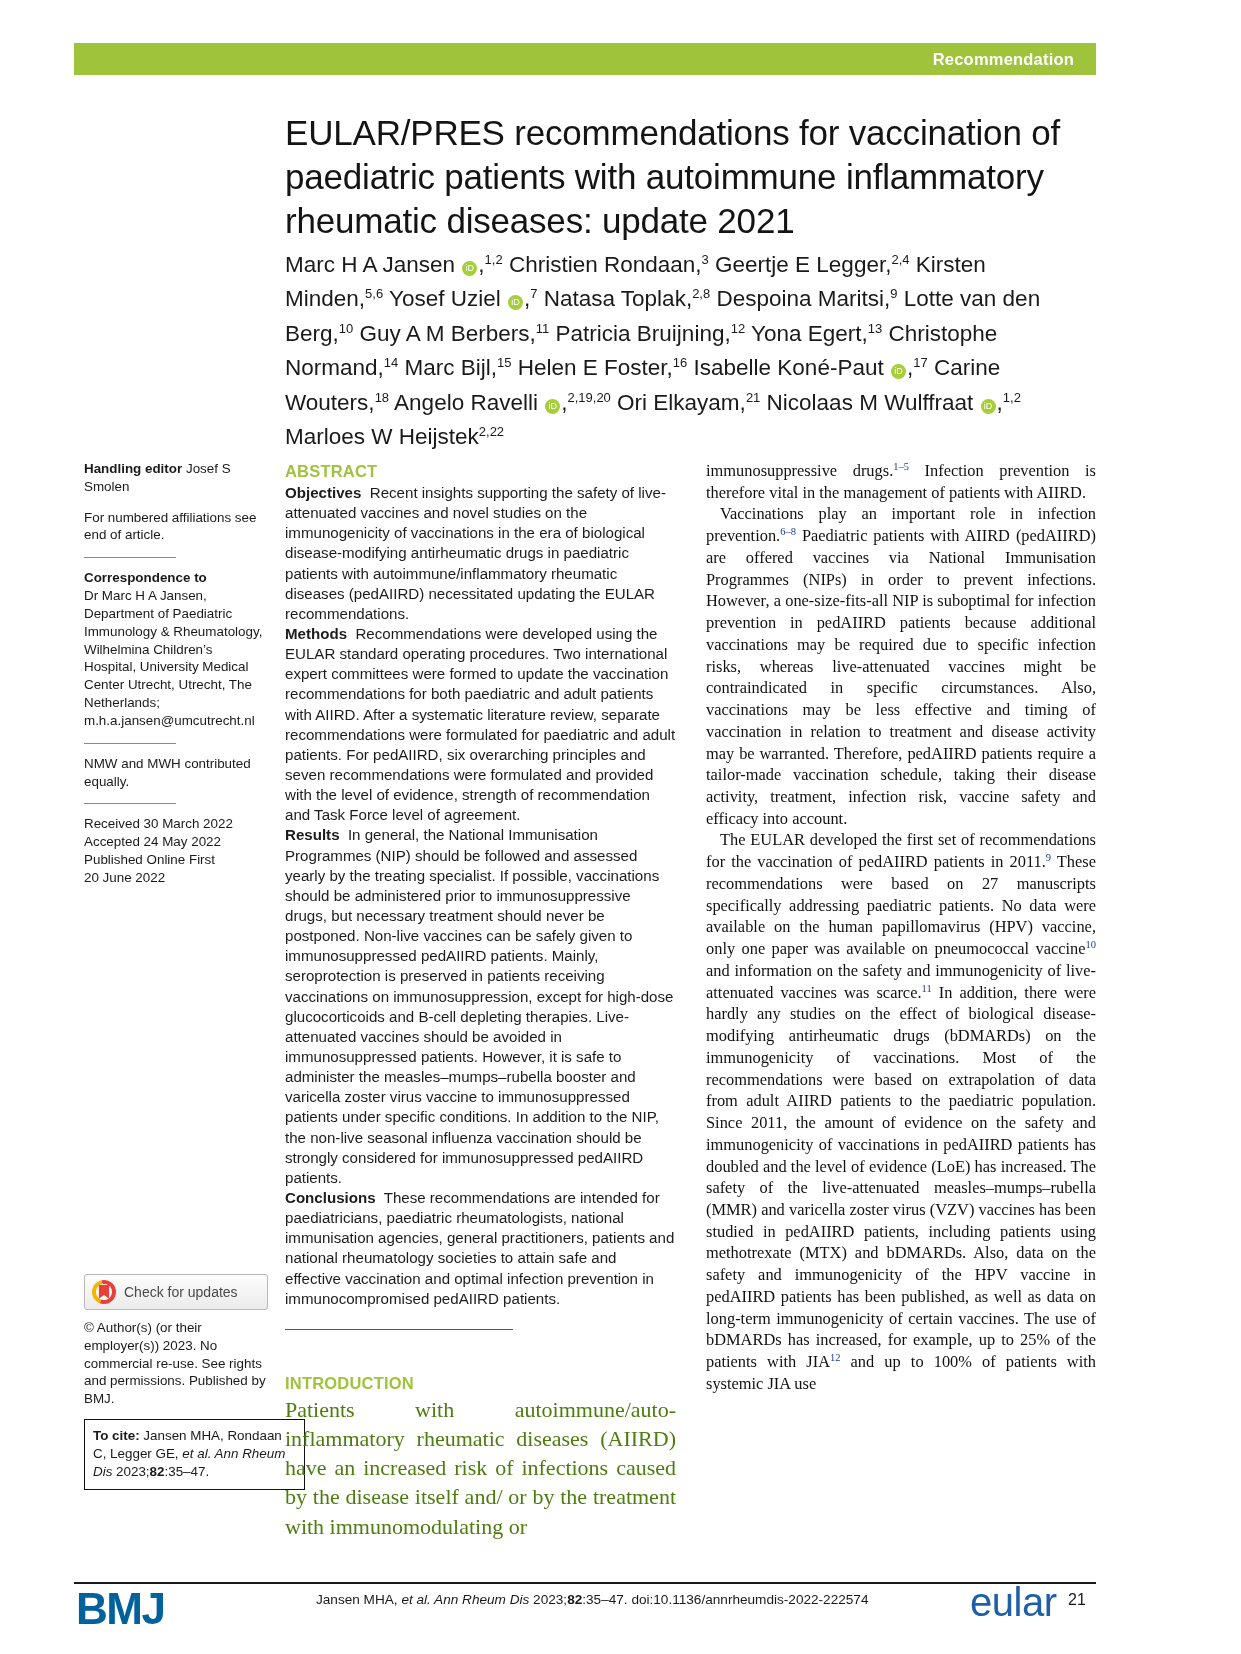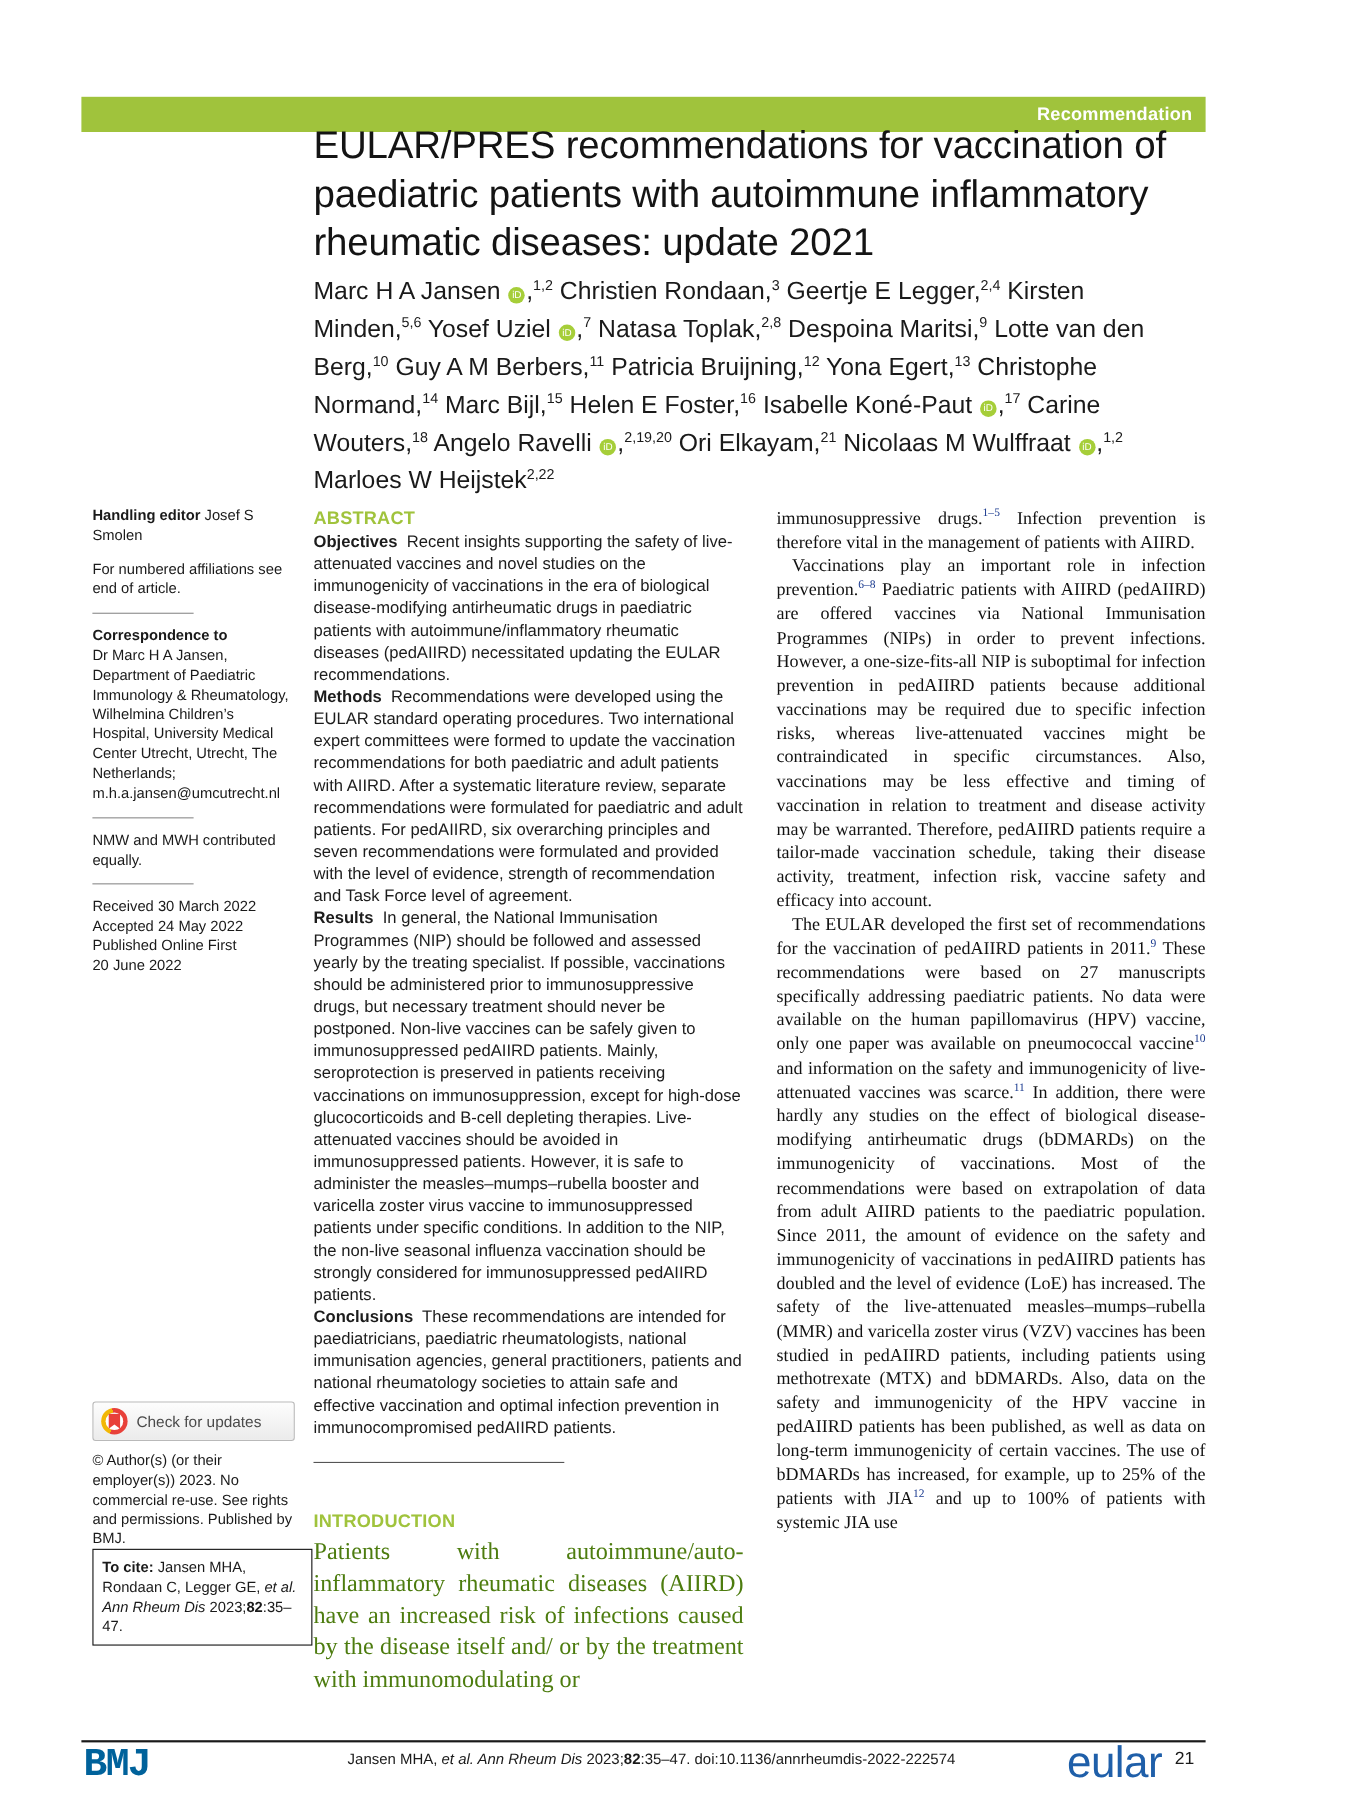--- a/index.html
+++ b/index.html
@@ -25,22 +25,21 @@
   .header-bar {
     position: absolute;
     left: 74px;
     top: 43px;
     width: 1022px;
     height: 32px;
     background: #a0c33c;
     display: flex;
     align-items: center;
     justify-content: flex-end;
-    padding-right: 12px;
-    margin-top: 45px;
+    padding-right: 22px;
   }
   .header-bar .label {
     color: #ffffff;
     font-size: 16.5px;
     font-weight: bold;
     letter-spacing: .2px;
   }
 
   
   .title {
@@ -133,21 +132,22 @@
     position: absolute;
     left: 4px; top: 4px; right: 4px; bottom: 4px;
     border-radius: 50%;
     background: #ffffff;
   }
   .cfu-label { font-size: 14px; color: #4a4a4a; }
 
   .copyright { margin-top: 9px; font-size: 13.4px; line-height: 1.33; }
 
   .tocite {
-    width: 200px;
+    margin-top: 11px;
+    width: 221px;
     border: 1px solid #111;
     padding: 7px 8px 8px 8px;
     font-size: 13.4px;
     line-height: 1.33;
   }
   .tocite i { font-style: italic; }
   .tocite b { font-weight: bold; }
 
   
   .col-abstract {
@@ -240,23 +240,23 @@
     left: 74px;
     top: 1574px;
     width: 1022px;
     border: 0;
     border-top: 2px solid #1a1a1a;
   }
   .bmj-logo {
     position: absolute;
     left: 76px;
     top: 1584px;
-    font-family: Liberation Mono, monospace;
+    font-family: Liberation Sans, sans-serif;
     font-weight: bold;
-    font-size: 36px;
+    font-size: 44px;
     color: #00629b;
     letter-spacing: -1.5px;
   }
   .footer-cite {
     position: absolute;
     left: 316px;
     top: 1592px;
     font-size: 13.6px;
     color: #1a1a1a;
   }

